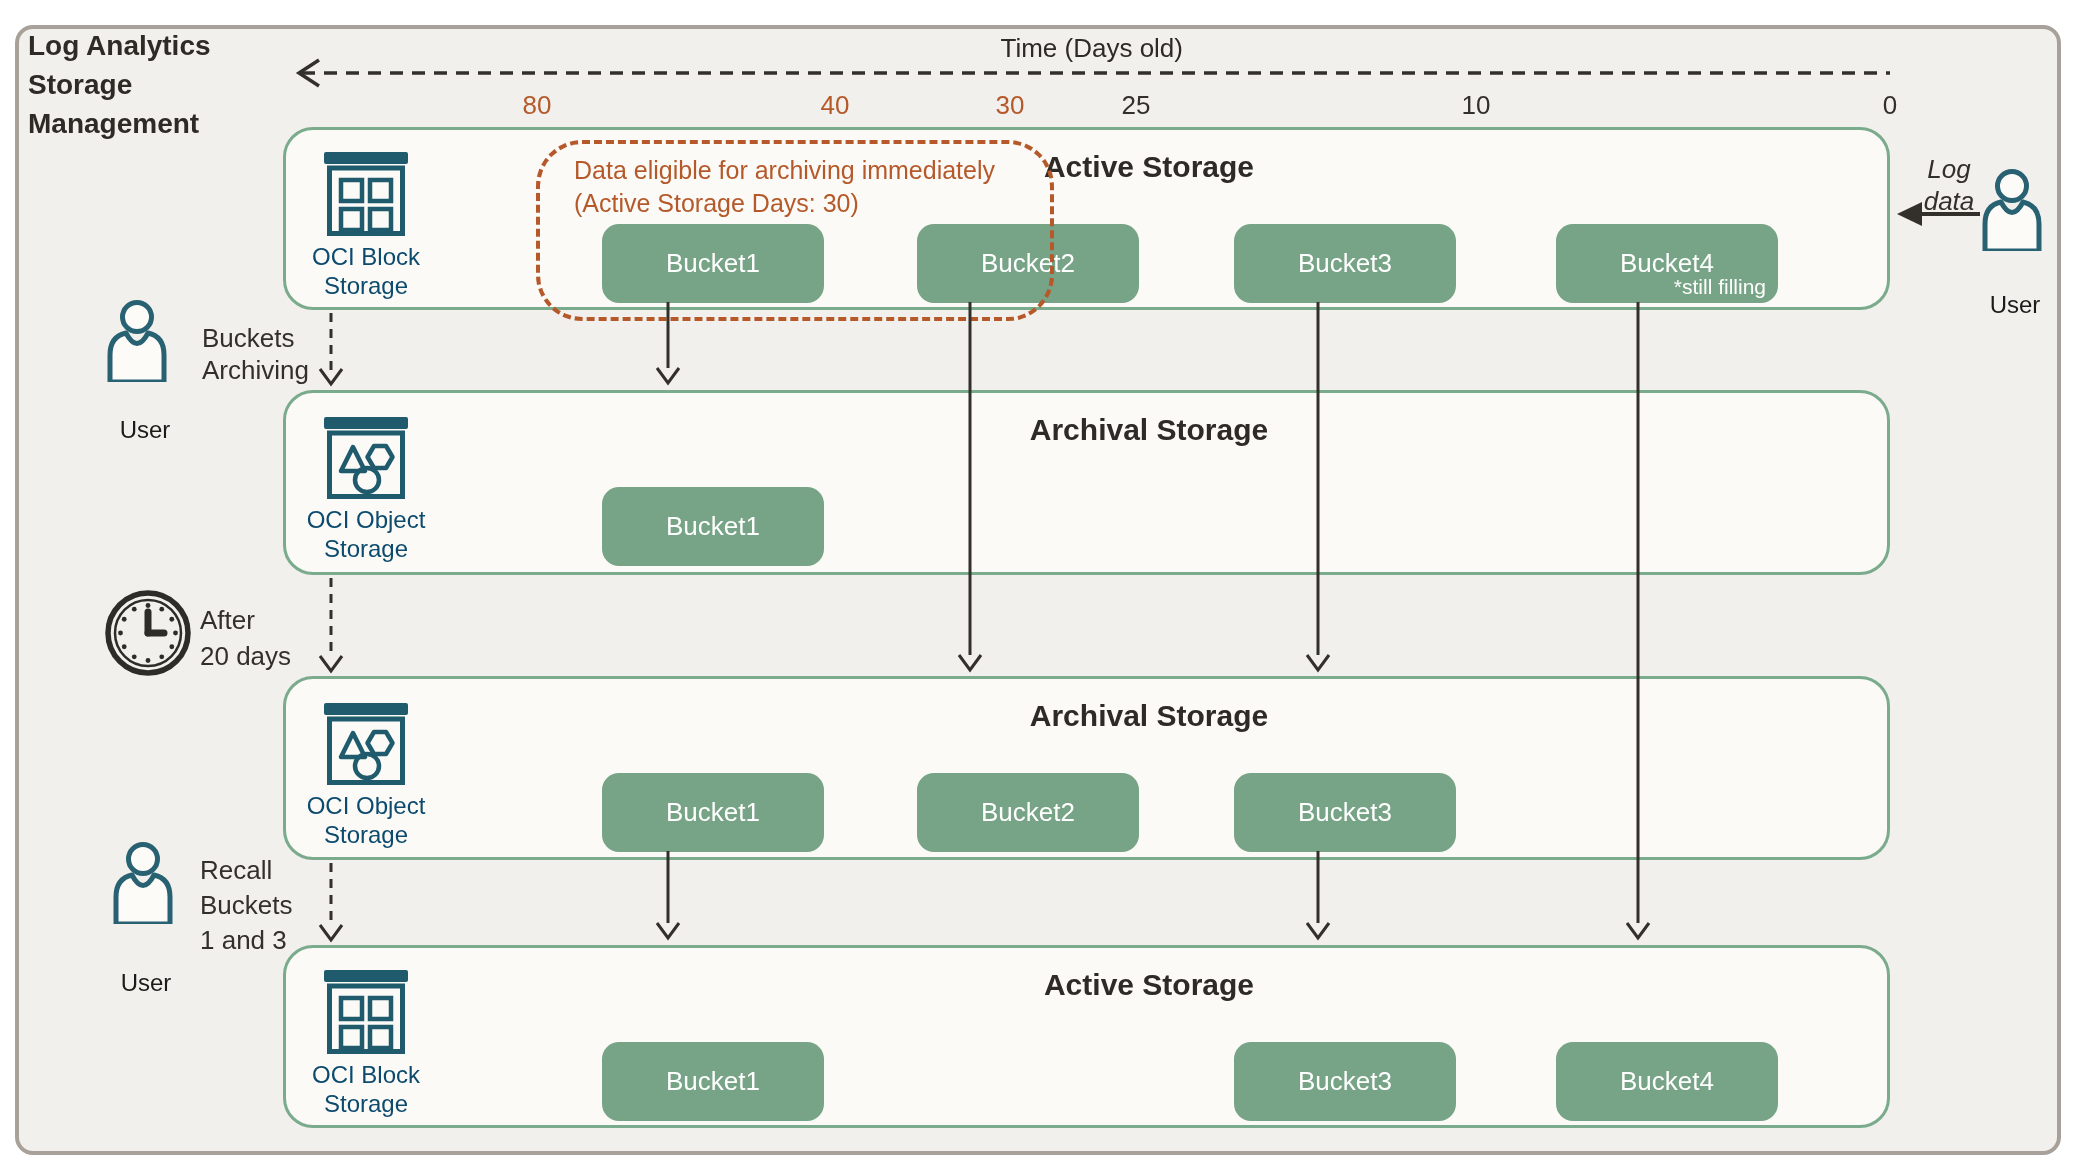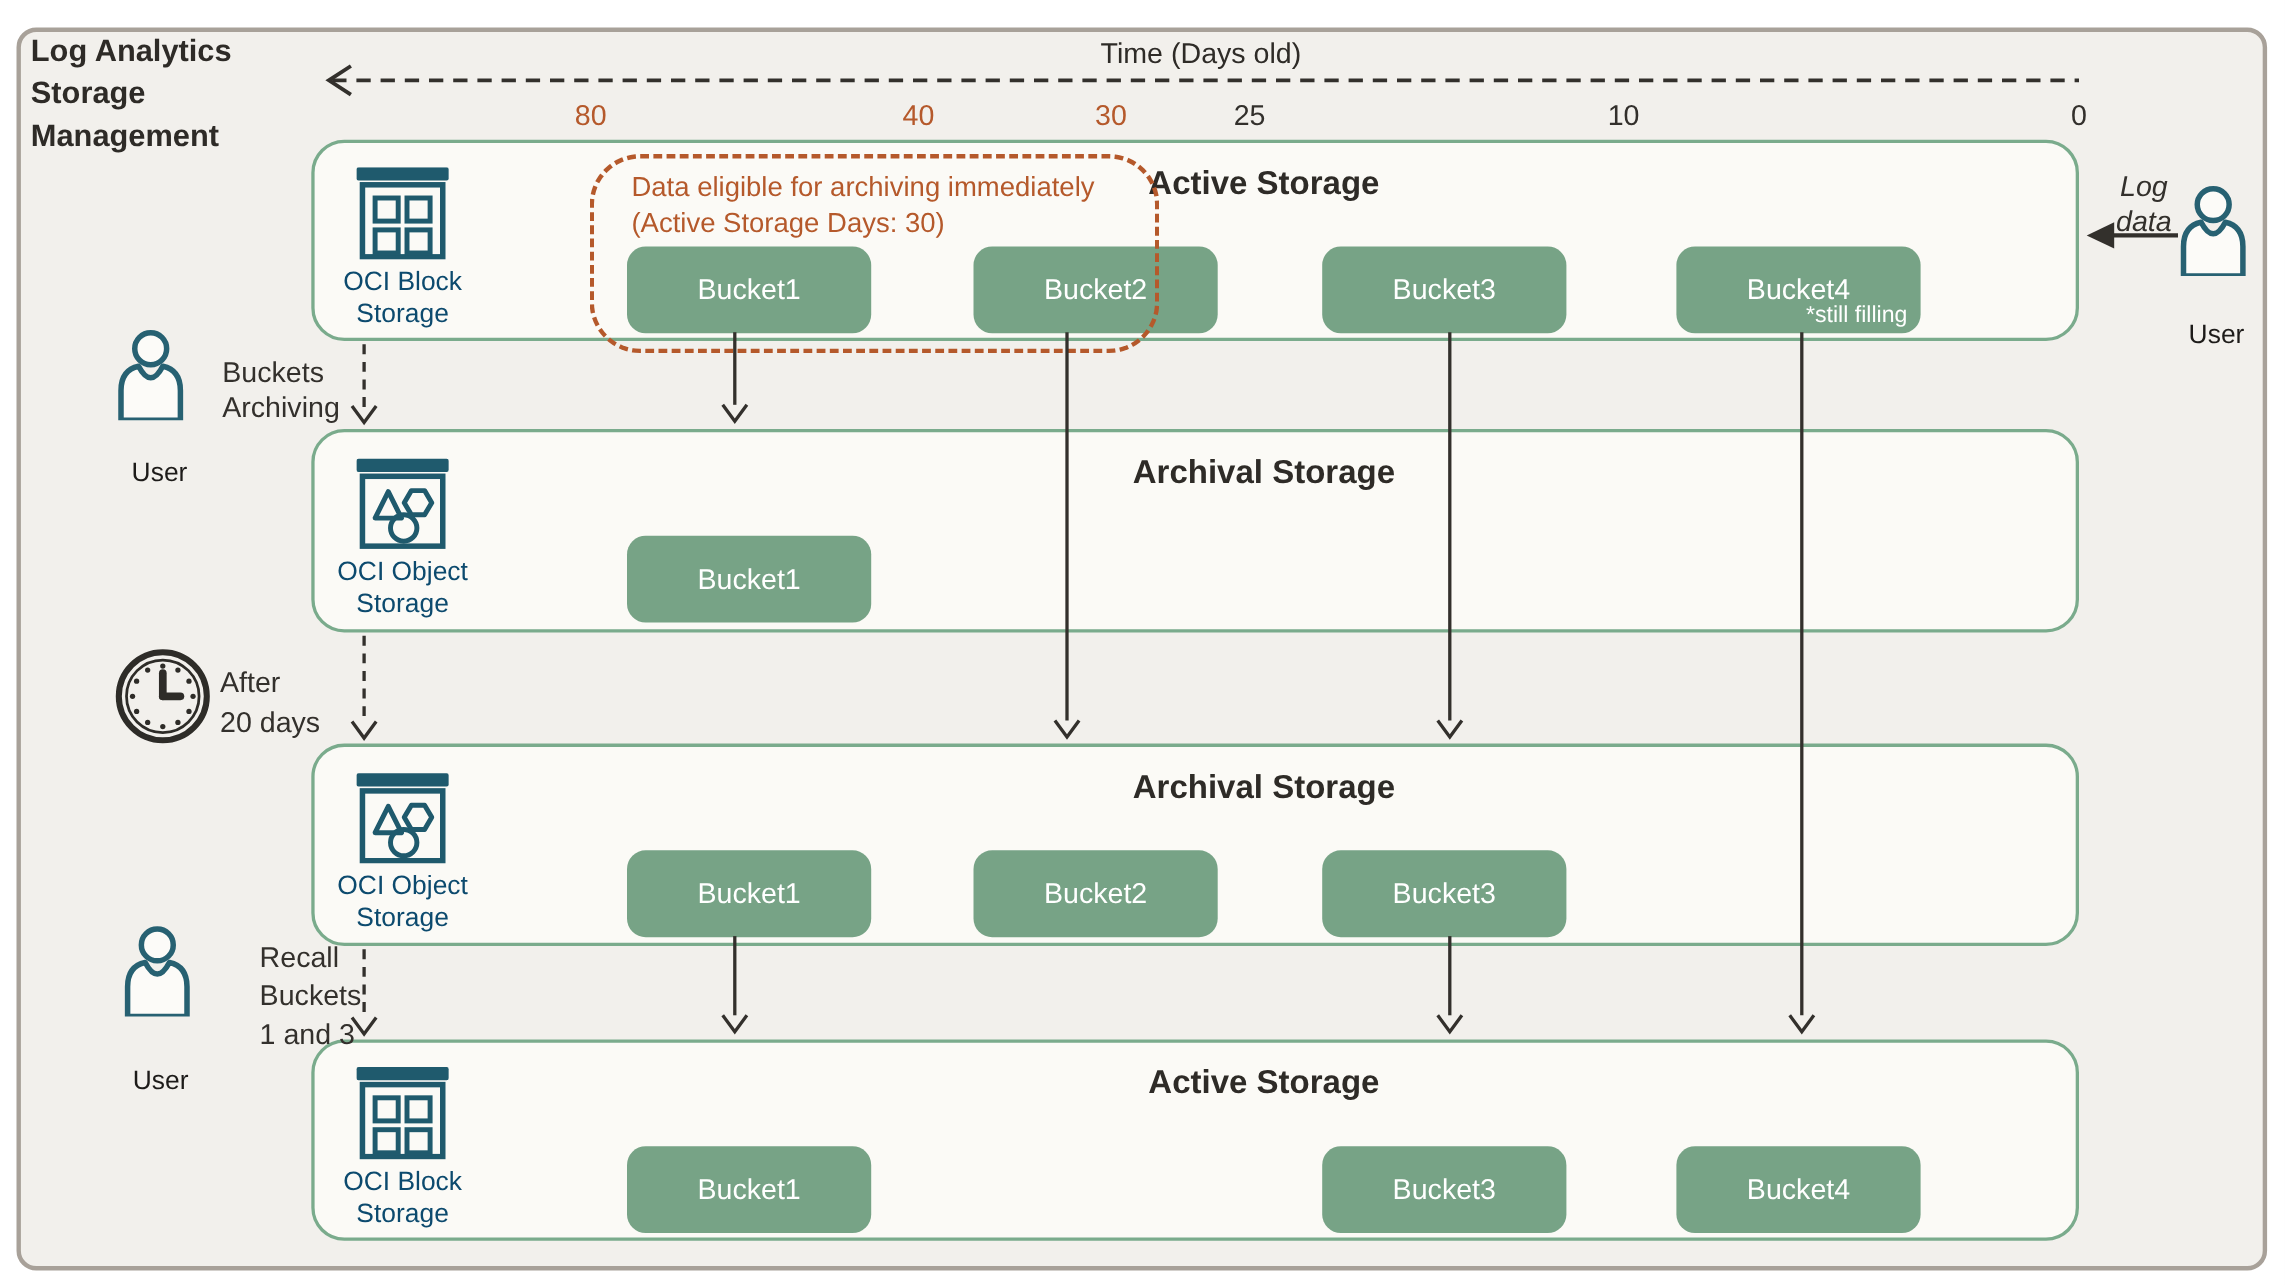--- a/index.html
+++ b/index.html
@@ -18,31 +18,31 @@
        border:3px solid #7aab8c;border-radius:30px;}
   .row1{top:127px;height:177px}.row2{top:390px;height:179px}
   .row3{top:676px;height:178px}.row4{top:945px;height:177px}
   .row-title{position:absolute;left:663px;top:20px;width:400px;text-align:center;
              font-size:30px;font-weight:bold;color:#2e2b27;}
   .oci-icon{position:absolute;left:38px;top:22px;}
   .icon-label{position:absolute;left:0;top:112px;width:160px;text-align:center;
               font-size:24px;line-height:29px;color:#0c4a6e;}
   .bucket{position:absolute;top:94px;width:222px;height:79px;background:#77a386;
           border-radius:17px;color:#ffffff;display:flex;align-items:center;
-          justify-content:center;font-size:26px;z-index:2;}
+          justify-content:center;font-size:26px;z-index:2;margin-left:32px;}
   .bp1{left:284px}.bp2{left:599px}.bp3{left:916px}.bp4{left:1238px}
   .bucket-note{position:absolute;right:12px;bottom:4px;font-size:21px;}
   .callout{position:absolute;left:536px;top:140px;width:476px;height:163px;
            border:4px dashed #b5592b;border-radius:46px;z-index:5;color:#b5592b;
            font-size:25px;line-height:33px;padding:10px 0 0 34px;box-sizing:content-box;}
   .overlay{position:absolute;left:0;top:0;z-index:6;pointer-events:none;}
   .ann{position:absolute;color:#33302c;font-size:26px;}
   .enable{left:202px;top:322px;line-height:32px;}
   .after{left:200px;top:602px;line-height:36px;}
-  .recall{left:200px;top:853px;line-height:35px;margin-left:36px;}
+  .recall{left:200px;top:853px;line-height:35px;}
   .logdata{left:1899px;top:153px;width:100px;text-align:center;line-height:32px;font-style:italic;}
   .user-label{position:absolute;font-size:24px;color:#1d1b19;text-align:center;width:88px;margin-top:35px;}
   .ul1{left:101px;top:381px}.ul2{left:102px;top:934px}.ul3{left:1971px;top:256px}
   .icon-abs{position:absolute;}
   .u1{left:106px;top:298px}.u2{left:112px;top:840px}.u3{left:1981px;top:167px}
   .clockpos{left:103px;top:588px}
 </style>
 </head>
 <body>
 

